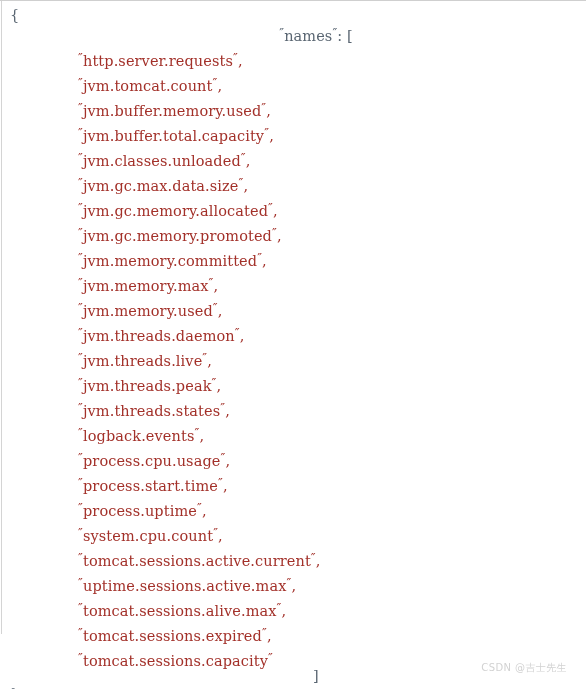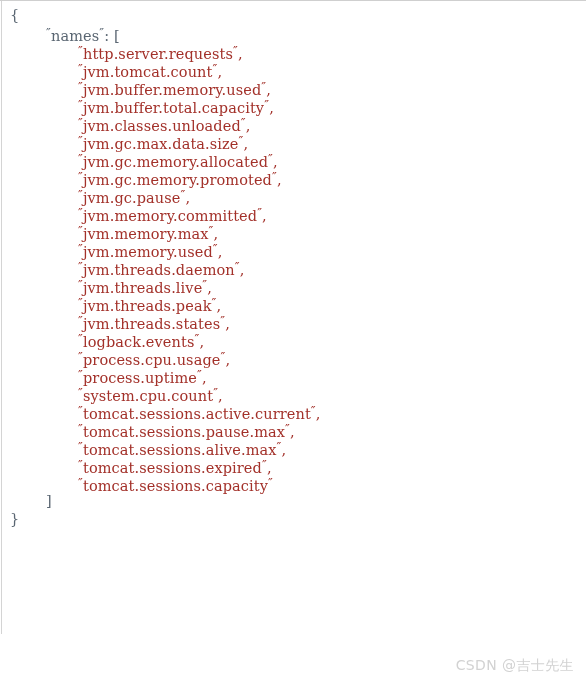--- a/index.html
+++ b/index.html
@@ -46,41 +46,41 @@
   .code-line {
     height: 18px;
     line-height: 18px;
     font-size: 14.5px;
     white-space: pre;
     letter-spacing: 0.1px;
   }
 
   
   .ind-0 { padding-left: 10px; }
-  .ind-1 { padding-left: 46px; }
-  .ind-2 { padding-left: 78px; }
+  .ind-1 { padding-left: 46px; text-align: center; }
+  .ind-2 { padding-left: 78px; margin-top: 7px; }
 
   
   .punct { color: #5a6672; }
   .key   { color: #5a6672; }
   .str   { color: #a3312a; }
 
   
   .q {
     font-family: "DejaVu Sans", "Liberation Sans", sans-serif;
     font-size: 13px;
     vertical-align: 0.28em;
   }
 
   .watermark {
     position: absolute;
-    right: 12px;
+    right: 19px;
     bottom: 14px;
     font-family: "DejaVu Sans", "Liberation Sans", sans-serif;
-    font-size: 14px;
+    font-size: 10px;
     color: #d2d2d2;
     letter-spacing: 0.4px;
     white-space: nowrap;
     user-select: none;
   }
 </style>
 </head>
 <body>
 
 <div class="top-rule"></div>
@@ -94,34 +94,34 @@
 
   <div id="names-list">
       <div class="code-line ind-2"><span class="q str">″</span><span class="str">http.server.requests</span><span class="q str">″</span><span class="str">,</span></div>
       <div class="code-line ind-2"><span class="q str">″</span><span class="str">jvm.tomcat.count</span><span class="q str">″</span><span class="str">,</span></div>
       <div class="code-line ind-2"><span class="q str">″</span><span class="str">jvm.buffer.memory.used</span><span class="q str">″</span><span class="str">,</span></div>
       <div class="code-line ind-2"><span class="q str">″</span><span class="str">jvm.buffer.total.capacity</span><span class="q str">″</span><span class="str">,</span></div>
       <div class="code-line ind-2"><span class="q str">″</span><span class="str">jvm.classes.unloaded</span><span class="q str">″</span><span class="str">,</span></div>
       <div class="code-line ind-2"><span class="q str">″</span><span class="str">jvm.gc.max.data.size</span><span class="q str">″</span><span class="str">,</span></div>
       <div class="code-line ind-2"><span class="q str">″</span><span class="str">jvm.gc.memory.allocated</span><span class="q str">″</span><span class="str">,</span></div>
       <div class="code-line ind-2"><span class="q str">″</span><span class="str">jvm.gc.memory.promoted</span><span class="q str">″</span><span class="str">,</span></div>
-      <div class="code-line ind-2"><span class="q str">″</span><span class="str">jvm.gc.pause</span><span class="q str">″</span><span class="str">,</span></div>
       <div class="code-line ind-2"><span class="q str">″</span><span class="str">jvm.memory.committed</span><span class="q str">″</span><span class="str">,</span></div>
       <div class="code-line ind-2"><span class="q str">″</span><span class="str">jvm.memory.max</span><span class="q str">″</span><span class="str">,</span></div>
       <div class="code-line ind-2"><span class="q str">″</span><span class="str">jvm.memory.used</span><span class="q str">″</span><span class="str">,</span></div>
       <div class="code-line ind-2"><span class="q str">″</span><span class="str">jvm.threads.daemon</span><span class="q str">″</span><span class="str">,</span></div>
       <div class="code-line ind-2"><span class="q str">″</span><span class="str">jvm.threads.live</span><span class="q str">″</span><span class="str">,</span></div>
       <div class="code-line ind-2"><span class="q str">″</span><span class="str">jvm.threads.peak</span><span class="q str">″</span><span class="str">,</span></div>
       <div class="code-line ind-2"><span class="q str">″</span><span class="str">jvm.threads.states</span><span class="q str">″</span><span class="str">,</span></div>
       <div class="code-line ind-2"><span class="q str">″</span><span class="str">logback.events</span><span class="q str">″</span><span class="str">,</span></div>
       <div class="code-line ind-2"><span class="q str">″</span><span class="str">process.cpu.usage</span><span class="q str">″</span><span class="str">,</span></div>
+      <div class="code-line ind-2"><span class="q str">″</span><span class="str">process.start.time</span><span class="q str">″</span><span class="str">,</span></div>
       <div class="code-line ind-2"><span class="q str">″</span><span class="str">process.uptime</span><span class="q str">″</span><span class="str">,</span></div>
       <div class="code-line ind-2"><span class="q str">″</span><span class="str">system.cpu.count</span><span class="q str">″</span><span class="str">,</span></div>
       <div class="code-line ind-2"><span class="q str">″</span><span class="str">tomcat.sessions.active.current</span><span class="q str">″</span><span class="str">,</span></div>
-      <div class="code-line ind-2"><span class="q str">″</span><span class="str">tomcat.sessions.pause.max</span><span class="q str">″</span><span class="str">,</span></div>
+      <div class="code-line ind-2"><span class="q str">″</span><span class="str">uptime.sessions.active.max</span><span class="q str">″</span><span class="str">,</span></div>
       <div class="code-line ind-2"><span class="q str">″</span><span class="str">tomcat.sessions.alive.max</span><span class="q str">″</span><span class="str">,</span></div>
       <div class="code-line ind-2"><span class="q str">″</span><span class="str">tomcat.sessions.expired</span><span class="q str">″</span><span class="str">,</span></div>
       <div class="code-line ind-2"><span class="q str">″</span><span class="str">tomcat.sessions.capacity</span><span class="q str">″</span></div>
     </div>
 
   <div class="code-line ind-1"><span class="punct">]</span></div>
 
   <div class="code-line ind-0"><span class="punct">}</span></div>
 
 </div>

